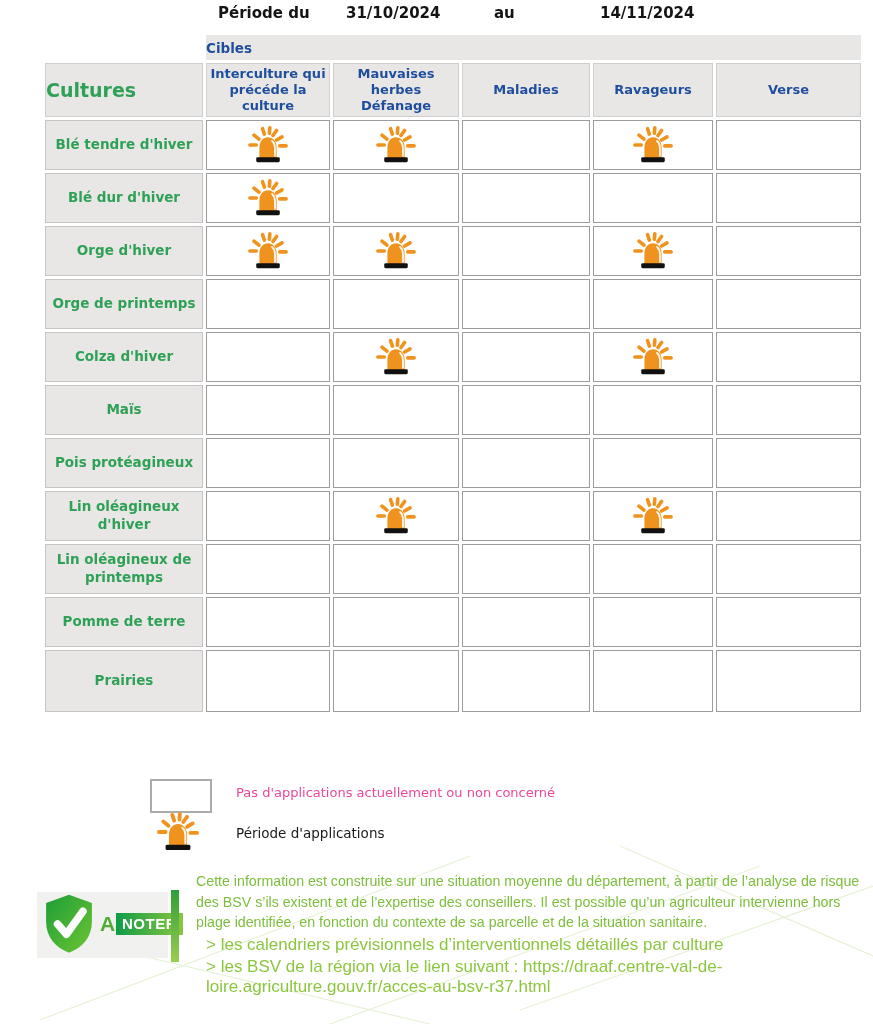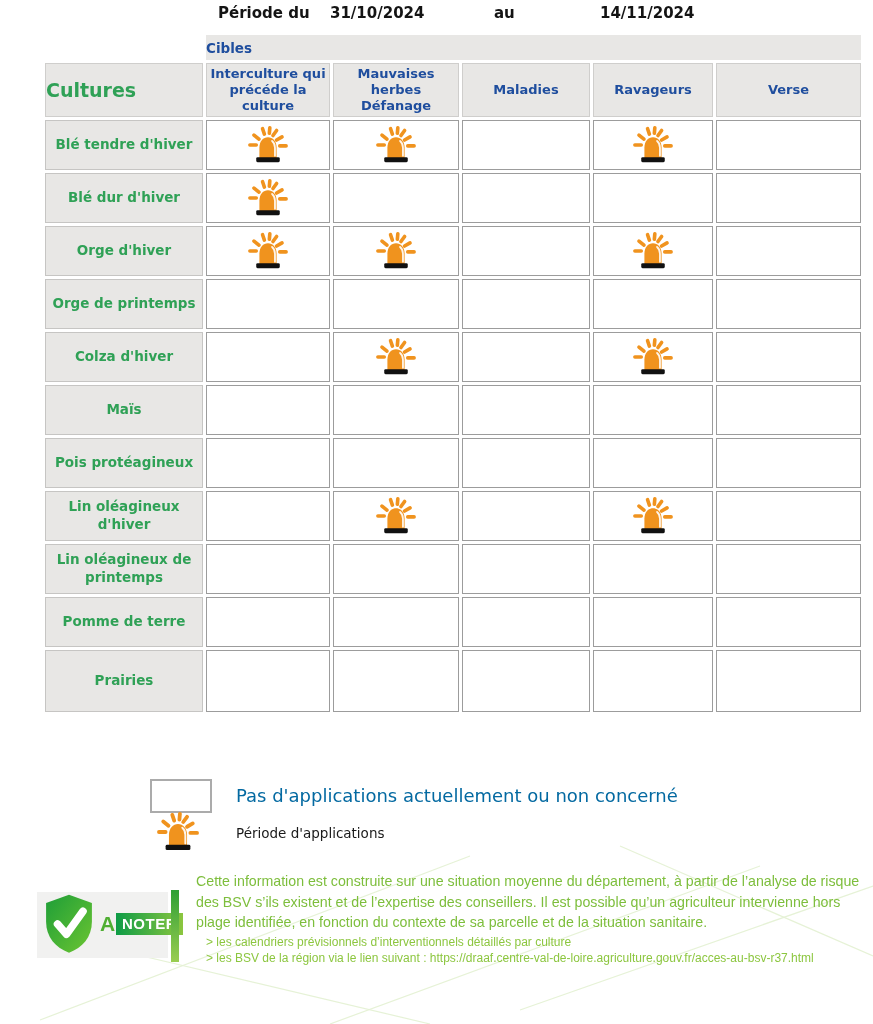--- a/index.html
+++ b/index.html
@@ -1,59 +1,59 @@
 <!DOCTYPE html>
 <html><head>
 <meta charset="utf-8">
 <style>
   html,body{margin:0;padding:0;background:#ffffff;}
   .page{position:relative;width:873px;height:1024px;background:#ffffff;overflow:hidden;
         font-family:"DejaVu Sans",sans-serif;}
   
   .period span{position:absolute;top:4px;font-size:15px;font-weight:bold;color:#141414;white-space:nowrap;}
-  .p-label{left:218px;} .p-start{left:330px;} .p-au{left:494px;} .p-end{left:600px;text-align:right;}
+  .p-label{left:218px;} .p-start{left:346px;} .p-au{left:494px;} .p-end{left:600px;text-align:right;}
   
   table.grid{position:absolute;left:42px;top:32px;border-collapse:separate;border-spacing:3px;}
   table.grid td,table.grid th{padding:0;margin:0;}
   .blank{background:transparent;border:none;}
   .cibles{background:#e8e7e5;border:none;height:25px;text-align:left;padding-left:44px;
           color:#1f4e9e;font-size:13.5px;font-weight:bold;}
   .headcell{background:#e8e7e5;border:1px solid #cfcecc;height:52px;text-align:center;
             color:#1f4e9e;font-size:13px;font-weight:bold;line-height:1.25;padding:2px 1px;}
   .cultures{background:#e8e7e5;border:1px solid #cfcecc;text-align:left;padding-left:11px;
             color:#2fa156;font-size:19px;font-weight:bold;}
   .rowlabel{background:#e8e7e5;border:1px solid #c6c5c3;color:#2fa156;font-size:13.5px;
             font-weight:bold;text-align:center;padding-left:11px;line-height:1.3;vertical-align:middle;}
   .cell{background:#ffffff;border:1.5px solid #9c9c9c;text-align:center;vertical-align:middle;height:48px;}
   tbody tr:last-child .cell, tbody tr:last-child .rowlabel{height:60px;}
   .cell svg{width:44px;height:38px;display:inline-block;vertical-align:middle;}
   
   .legend-box{position:absolute;left:150px;top:779px;width:58px;height:30px;background:#fff;
               border:2px solid #ababab;}
-  .legend-text1{position:absolute;left:236px;top:785px;font-size:18px;color:#0369a1;}
+  .legend-text1{position:absolute;left:236px;top:785px;font-size:13px;color:#ec4899;}
   .legend-siren{position:absolute;left:155px;top:812px;width:46px;height:40px;}
   .legend-siren svg{width:46px;height:40px;}
   .legend-text2{position:absolute;left:236px;top:825px;font-size:13.5px;color:#1a1a1a;}
   
   .deco{position:absolute;left:0;top:828px;z-index:0;}
   .note{position:absolute;left:0;top:865px;width:873px;z-index:1;font-family:"Liberation Sans",sans-serif;}
   .badge-panel{position:absolute;left:37px;top:27px;width:131px;height:66px;background:#f1f1f0;}
   .badge-shield{position:absolute;left:41px;top:24px;width:56px;height:70px;}
   .badge-shield svg{width:56px;height:70px;}
   .badge-a{position:absolute;left:100px;top:47px;font-size:21px;font-weight:bold;color:#4fae32;
            font-family:"Liberation Sans",sans-serif;}
   .noter-box{position:absolute;left:116px;top:48px;padding:2px 6px 3px 6px;
              background:linear-gradient(90deg,#0e9c46,#8cc63f);color:#ffffff;
              font-size:15px;font-weight:bold;letter-spacing:0.5px;}
   .vbar{position:absolute;left:171px;top:25px;width:8px;height:72px;
         background:linear-gradient(180deg,#2e9f35,#9acd50);}
   .note-text{position:absolute;left:196px;top:6px;width:672px;}
   .note-par{margin:0;font-size:14.2px;line-height:1.46;color:#7dbe3c;}
   .note-consult{margin:3px 0 0 0;font-size:14.2px;color:#7dbe3c;}
-  .note-bullet{margin:2px 0 0 10px;font-size:12px;color:#8cc63f;}
+  .note-bullet{margin:2px 0 0 10px;font-size:17px;color:#8cc63f;}
 </style>
 </head>
 <body>
 
 <div class="page">
 
   <div class="period">
     <span class="p-label">Période du</span>
     <span class="p-start">31/10/2024</span>
     <span class="p-au">au</span>

